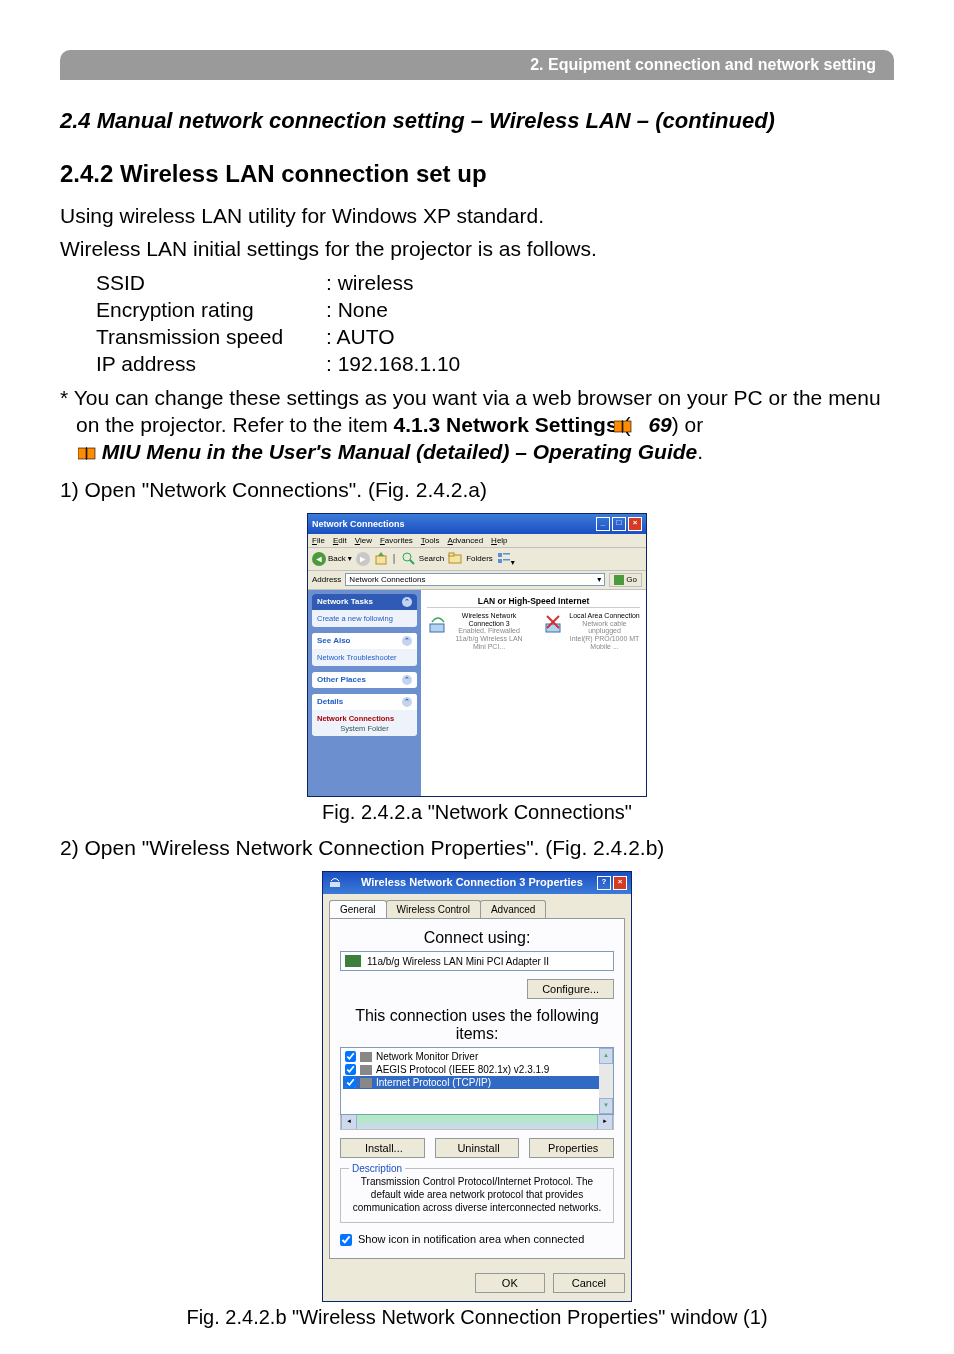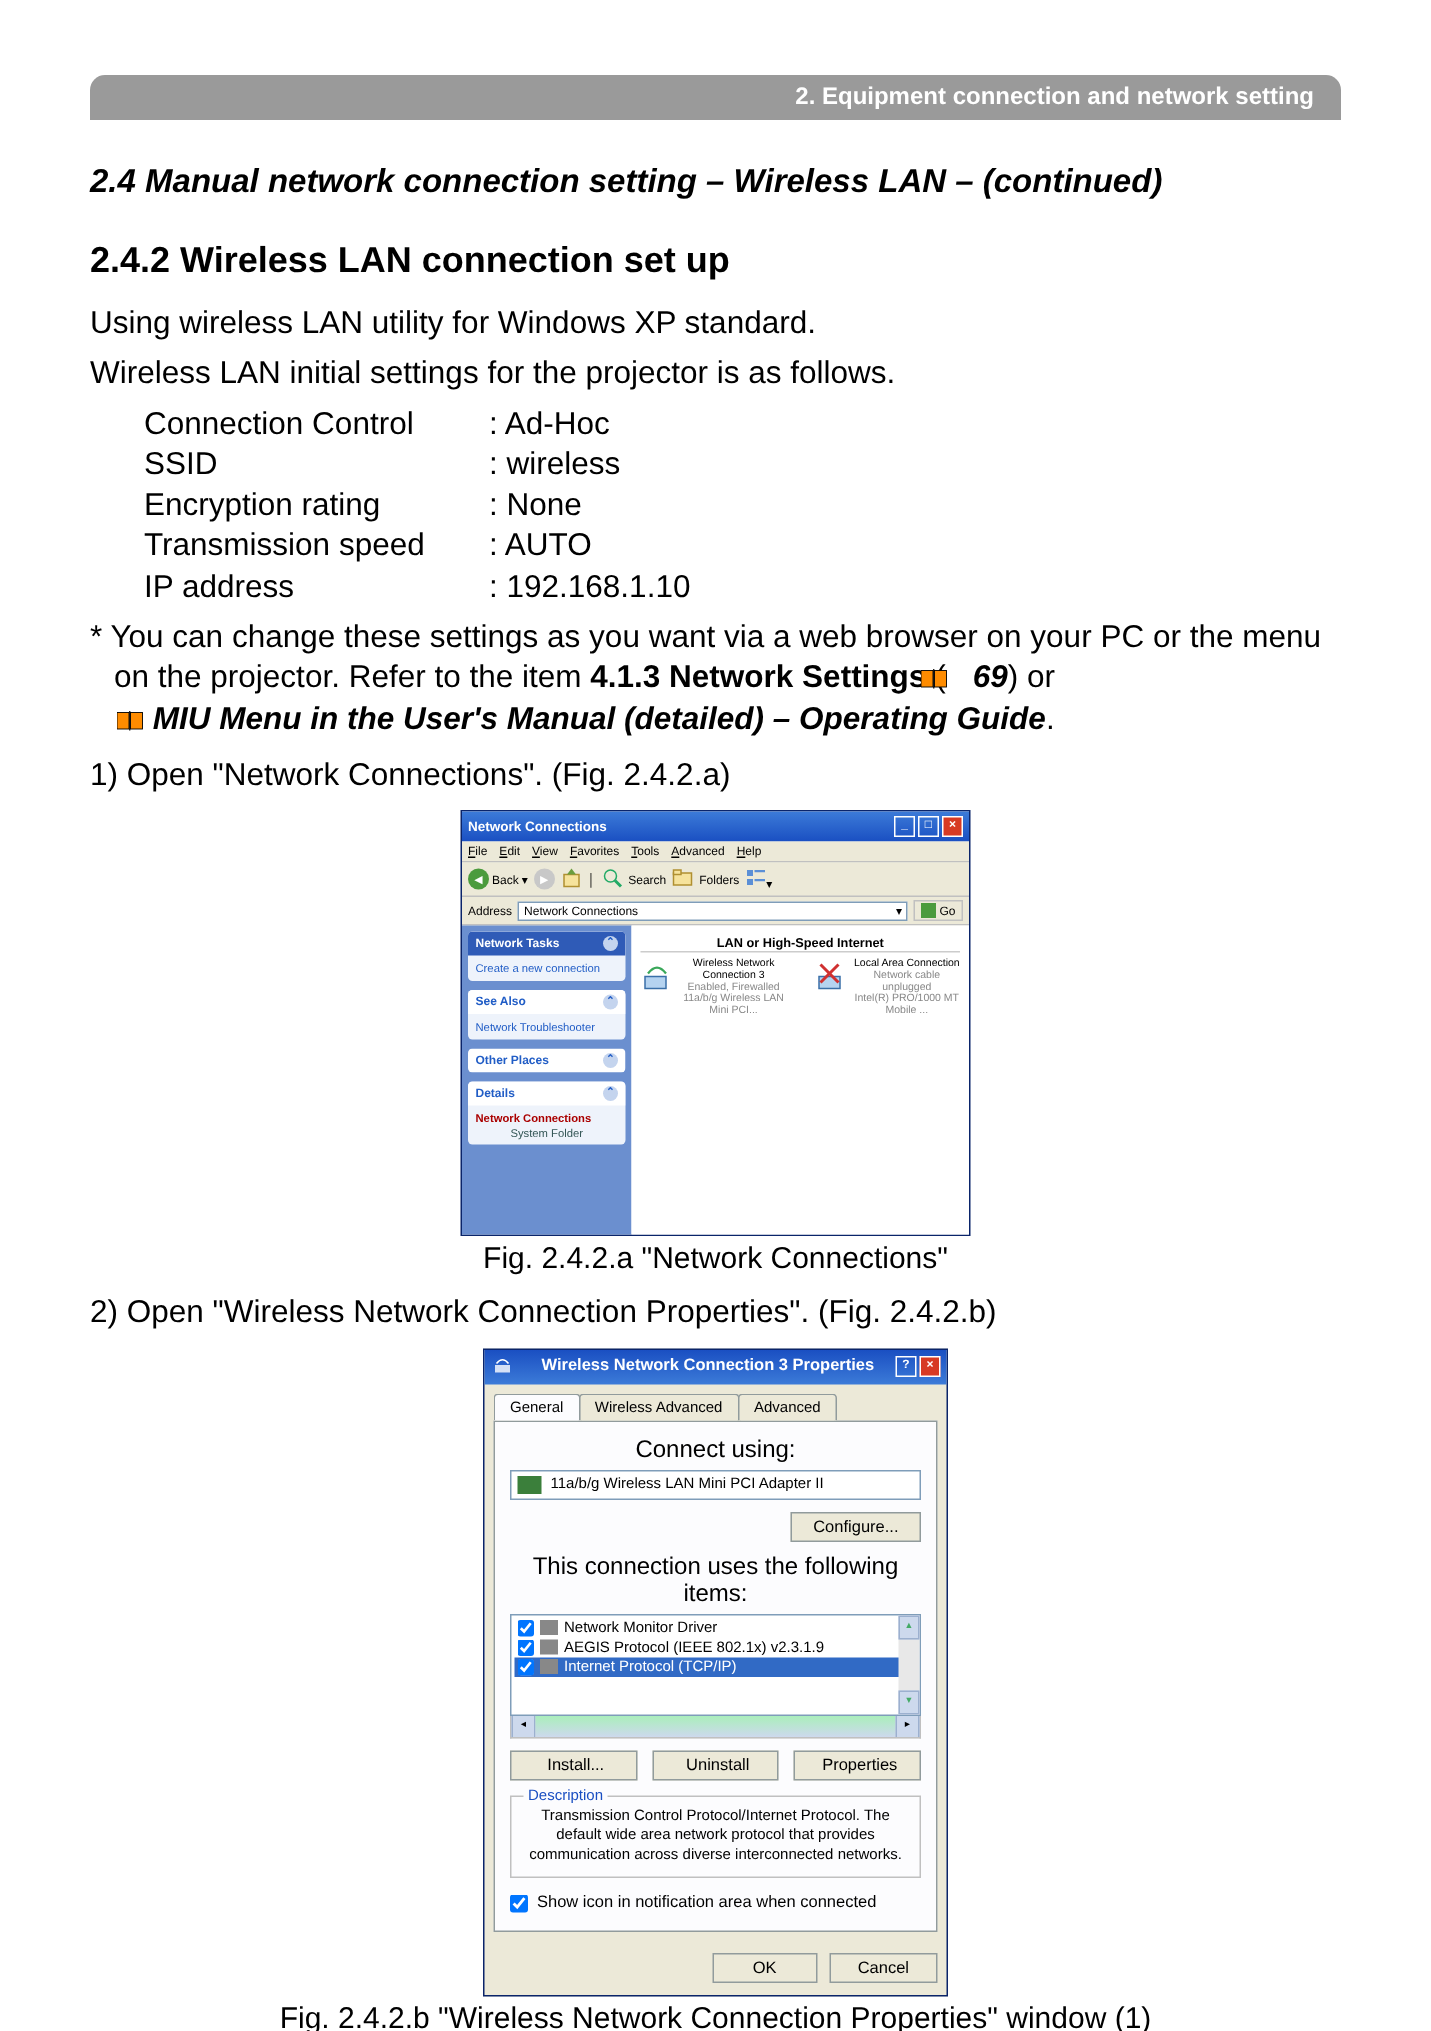--- a/index.html
+++ b/index.html
@@ -308,24 +308,20 @@
 <div class="header-bar">2. Equipment connection and network setting</div>
 
 <div class="section-title">2.4 Manual network connection setting – Wireless LAN – (continued)</div>
 
 <div class="subsection-title">2.4.2 Wireless LAN connection set up</div>
 
 <div class="body-text">Using wireless LAN utility for Windows XP standard.</div>
 <div class="body-text">Wireless LAN initial settings for the projector is as follows.</div>
 
 <div class="settings-table">
-  <div class="settings-row">
-    <div class="settings-label">Connection Control</div>
-    <div class="settings-value">: Ad-Hoc</div>
-  </div>
   <div class="settings-row">
     <div class="settings-label">SSID</div>
     <div class="settings-value">: wireless</div>
   </div>
   <div class="settings-row">
     <div class="settings-label">Encryption rating</div>
     <div class="settings-value">: None</div>
   </div>
   <div class="settings-row">
     <div class="settings-label">Transmission speed</div>
@@ -415,21 +411,21 @@
       </span>
     </div>
     <div class="wc-body">
       <div class="wc-side">
         <div class="side-panel">
           <div class="sp-head dark">
             <span>Network Tasks</span>
             <span class="chev">⌃</span>
           </div>
           <div class="sp-body">
-            <div class="sp-link">Create a new connection</div>
+            <div class="sp-link">Create a new following</div>
           </div>
         </div>
         <div class="side-panel">
           <div class="sp-head">
             <span>See Also</span>
             <span class="chev">⌃</span>
           </div>
           <div class="sp-body">
             <div class="sp-link">Network Troubleshooter</div>
           </div>
@@ -497,21 +493,21 @@
         <span>Wireless Network Connection 3 Properties</span>
       </span>
       <span class="winbtns">
         <span class="winbtn">?</span>
         <span class="winbtn close">×</span>
       </span>
     </div>
     <div class="wp-body">
       <div class="wp-tabs">
         <div class="wp-tab active">General</div>
-        <div class="wp-tab">Wireless Advanced</div>
+        <div class="wp-tab">Wireless Control</div>
         <div class="wp-tab">Advanced</div>
       </div>
       <div class="wp-pane">
         <div class="wp-label">Connect using:</div>
         <div class="wp-input">
           <span class="nic-icon"></span>
           <span>11a/b/g Wireless LAN Mini PCI Adapter II</span>
         </div>
         <div class="wp-row-right">
           <button class="wp-btn">Configure...</button>

